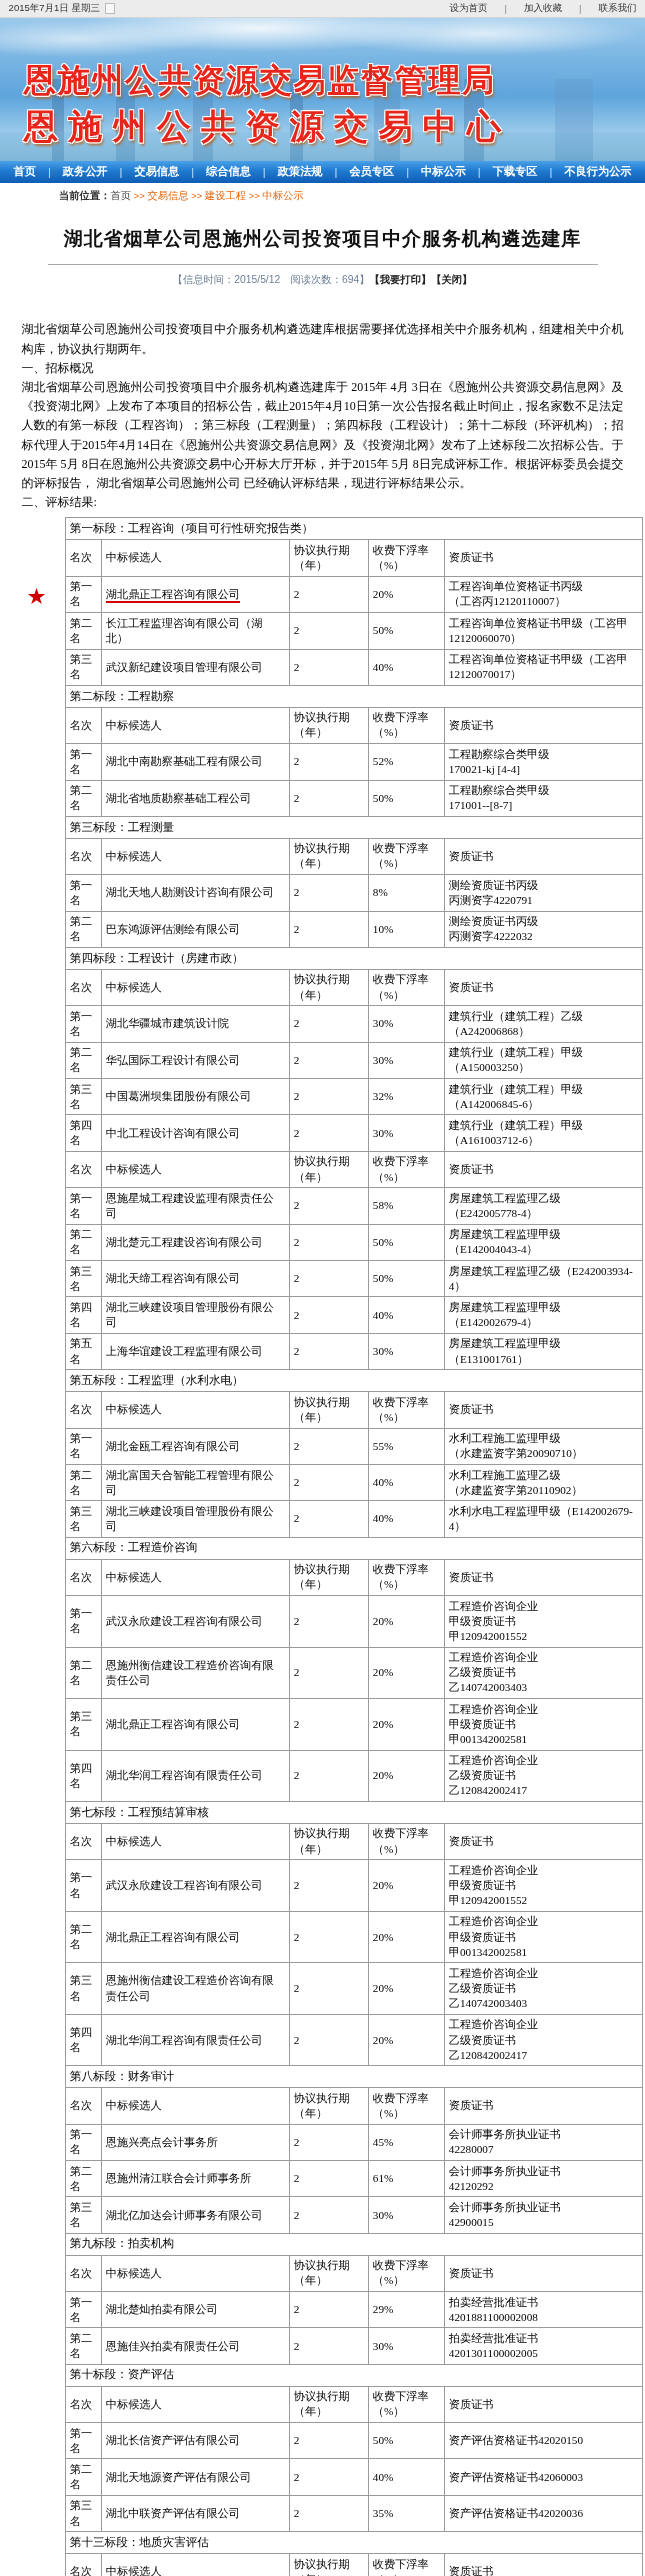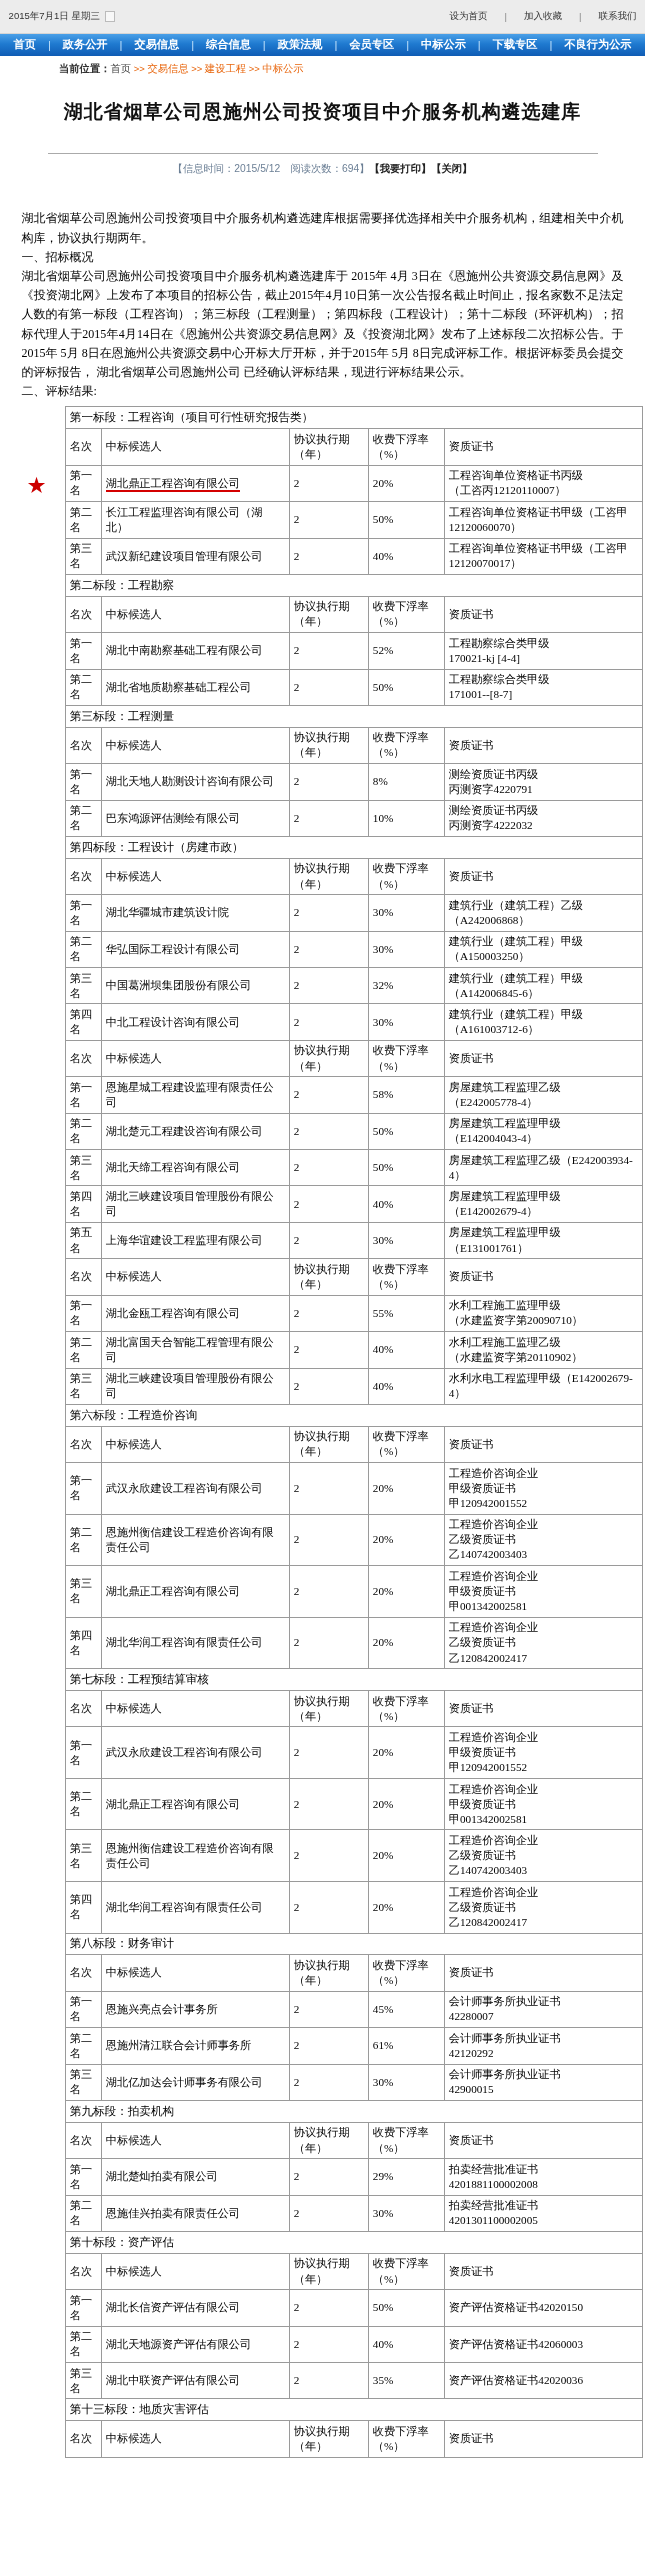--- a/index.html
+++ b/index.html
@@ -1,20 +1,20 @@
 <!DOCTYPE html>
 <html style="font-size:13.8px"><head>
 <meta charset="utf-8">
 <style>
   * { margin:0; padding:0; box-sizing:border-box; }
   body { background:#ffffff; font-family:"Liberation Sans", sans-serif; }
   .page { width:645px; margin:0 auto; background:#fff; overflow:hidden; position:relative; }
 
   
-  .topbar { height:34px; background:#ececec; border-bottom:0.9px solid #d5d5d5;
+  .topbar { height:18px; background:#ececec; border-bottom:0.9px solid #d5d5d5;
             font-size:9.5px; color:#333; display:flex; align-items:center; padding:0 8.6px; }
   .topbar .date { margin-right:5.2px; }
   .weather-box { display:inline-block; width:9.5px; height:11.2px; border:0.9px solid #bbb; background:#f8f8f8; }
   .toplinks { margin-left:auto; display:flex; align-items:center; gap:17px; }
   .toplinks a { color:#333; text-decoration:none; cursor:pointer; }
   .toplinks .sep { color:#888; }
 
   
   .banner { position:relative; height:143px; overflow:hidden;
     background:linear-gradient(180deg,#9ccaec 0%,#78b4e2 30%,#5ea5dc 55%,#a7d2ee 85%,#cfe8f7 100%); }
@@ -49,21 +49,21 @@
   .breadcrumb { padding:6px 0 4.3px 24px; font-size:10.3px; color:#333; background:#fff; }
   .breadcrumb .bc-label { font-weight:bold; color:#333;margin-left:35px; }
   .breadcrumb a { text-decoration:none; cursor:pointer; color:#e8650c; }
   .breadcrumb a.first { color:#444; }
   .breadcrumb .bc-sep { color:#e8650c; margin:0 2.6px; font-size:9.5px; }
 
   
   .content { padding:0 21.5px; }
   .title { text-align:center; font-size:19px; font-weight:bold; color:#111;
            margin:19px 26px 8.6px 26px; font-family:"Liberation Serif", serif; letter-spacing:0.9px;
-           border-bottom:0.9px solid #aaa; padding-bottom:28px; }
+           border-bottom:0.9px solid #aaa; padding-bottom:12px; }
   .meta { text-align:center; font-size:10.3px; color:#6b7f95; margin-bottom:33px; }
   .meta a { color:#222; font-weight:bold; text-decoration:none; cursor:pointer; }
 
   .paras { font-size:12px; color:#000; line-height:1.6; font-family:"Liberation Serif", serif; }
   .paras p { margin:0; text-align:justify; }
 
   
   .table-wrap { position:relative; margin:5.2px 0 1.7px 43px; }
   .star { position:absolute; left:-38px; top:69px; color:#cc0000; font-size:22.4px; line-height:1; }
   table.results { border-collapse:collapse; width:578px; table-layout:fixed;
@@ -85,20 +85,27 @@
     <span class="weather-box"></span>
     <div class="toplinks">
         <a>设为首页</a>
         <span class="sep">|</span>
         <a>加入收藏</a>
         <span class="sep">|</span>
         <a>联系我们</a>
       </div>
   </div>
 
+  <div class="banner">
+    <div class="clouds"></div>
+    <div class="skyline"></div>
+    <div class="water"></div>
+    <div class="banner-t1">恩施州公共资源交易监督管理局</div>
+    <div class="banner-t2">恩施州公共资源交易中心</div>
+  </div>
 
   <nav class="nav">
       <a>首页</a>
       <span class="sep">|</span>
       <a>政务公开</a>
       <span class="sep">|</span>
       <a>交易信息</a>
       <span class="sep">|</span>
       <a>综合信息</a>
       <span class="sep">|</span>
@@ -294,20 +301,23 @@
               <td>房屋建筑工程监理甲级<br>（E142002679-4）</td>
             </tr>
             <tr>
               <td>第五名</td>
               <td>上海华谊建设工程监理有限公司</td>
               <td>2</td>
               <td>30%</td>
               <td>房屋建筑工程监理甲级<br>（E131001761）</td>
             </tr>
             <tr>
+              <td class="sec-title" colspan="5">第五标段：工程监理（水利水电）</td>
+            </tr>
+            <tr>
               <th>名次</th>
               <th>中标候选人</th>
               <th>协议执行期<br>（年）</th>
               <th>收费下浮率<br>（%）</th>
               <th>资质证书</th>
             </tr>
             <tr>
               <td>第一名</td>
               <td>湖北金瓯工程咨询有限公司</td>
               <td>2</td>

